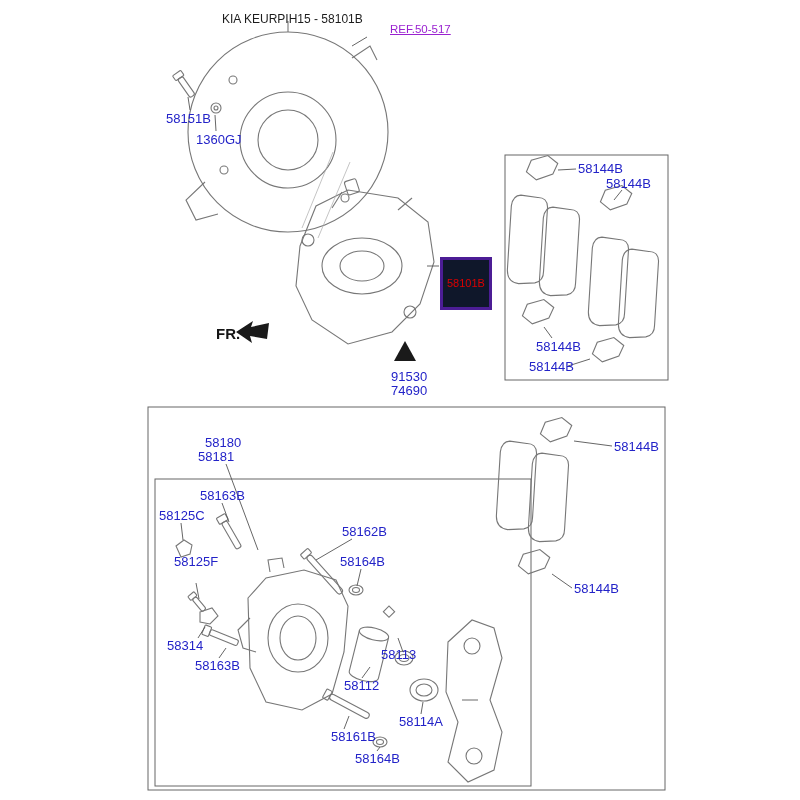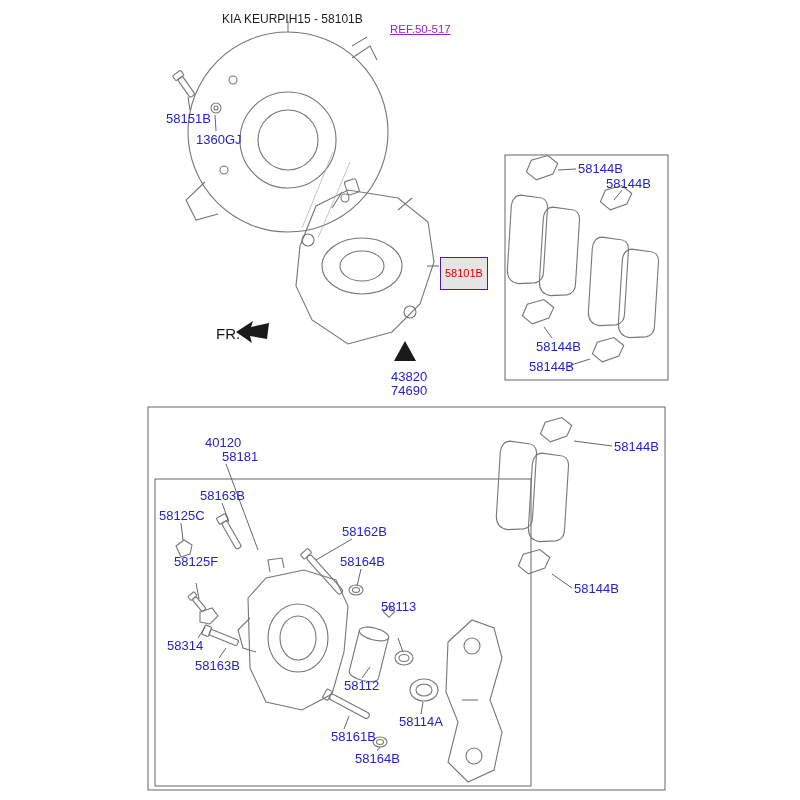--- a/index.html
+++ b/index.html
@@ -3,22 +3,22 @@
 <meta charset="utf-8">
 <style>
   * { margin:0; padding:0; box-sizing:border-box; }
   html,body { width:800px; height:800px; background:#ffffff; overflow:hidden; }
   body { font-family:"Liberation Sans", sans-serif; position:relative; }
   .diagram { position:absolute; inset:0; }
   svg.art { position:absolute; left:0; top:0; }
   .lbl { position:absolute; font-size:13px; color:#2323c8; white-space:nowrap; cursor:pointer; line-height:13px; }
   .title { position:absolute; font-size:12px; color:#1c1c1c; white-space:nowrap; }
   .ref { position:absolute; font-size:11.5px; color:#9a22d0; text-decoration:underline; white-space:nowrap; cursor:pointer;padding-left:22px; }
-  .fr  { position:absolute; font-size:15px; font-weight:400; color:#151515;text-align:right; }
-  .hl  { position:absolute; font-size:11px; color:#dd0000; border:1px solid #4c1d95; padding:8px 4px; line-height:15px; cursor:pointer; background:#e5e5e5; }
+  .fr  { position:absolute; font-size:15px; font-weight:700; color:#151515;text-align:right; }
+  .hl  { position:absolute; font-size:11px; color:#dd0000; border:3px solid #4c1d95; padding:16px 4px; line-height:15px; cursor:pointer; background:#0f172a; }
 </style>
 </head>
 <body>
 
 <div class="diagram">
 
   <svg class="art" width="800" height="800" viewBox="0 0 800 800">
 
     <g fill="none" stroke="#666" stroke-width="1">
       <rect x="505" y="155" width="163" height="225"></rect>
@@ -185,32 +185,32 @@
   <div class="ref" style="left:368px;top:23px">REF.50-517</div>
   <div class="fr" style="left:216px;top:325px">FR.</div>
   <div class="hl" style="left:440px;top:257px">58101B</div>
 
   <div class="lbl" style="left:166px;top:112px">58151B</div>
   <div class="lbl" style="left:196px;top:133px">1360GJ</div>
   <div class="lbl" style="left:578px;top:162px">58144B</div>
   <div class="lbl" style="left:606px;top:177px">58144B</div>
   <div class="lbl" style="left:536px;top:340px">58144B</div>
   <div class="lbl" style="left:529px;top:360px">58144B</div>
-  <div class="lbl" style="left:391px;top:370px">43820</div>
+  <div class="lbl" style="left:391px;top:370px">91530</div>
   <div class="lbl" style="left:391px;top:384px">74690</div>
-  <div class="lbl" style="left:205px;top:436px">40120</div>
-  <div class="lbl" style="left:222px;top:450px">58181</div>
+  <div class="lbl" style="left:205px;top:436px">58180</div>
+  <div class="lbl" style="left:198px;top:450px">58181</div>
   <div class="lbl" style="left:200px;top:489px">58163B</div>
   <div class="lbl" style="left:159px;top:509px">58125C</div>
   <div class="lbl" style="left:342px;top:525px">58162B</div>
   <div class="lbl" style="left:340px;top:555px">58164B</div>
   <div class="lbl" style="left:174px;top:555px">58125F</div>
   <div class="lbl" style="left:167px;top:639px">58314</div>
   <div class="lbl" style="left:195px;top:659px">58163B</div>
-  <div class="lbl" style="left:381px;top:600px">58113</div>
+  <div class="lbl" style="left:381px;top:648px">58113</div>
   <div class="lbl" style="left:344px;top:679px">58112</div>
   <div class="lbl" style="left:331px;top:730px">58161B</div>
   <div class="lbl" style="left:399px;top:715px">58114A</div>
   <div class="lbl" style="left:355px;top:752px">58164B</div>
   <div class="lbl" style="left:614px;top:440px">58144B</div>
   <div class="lbl" style="left:574px;top:582px">58144B</div>
 
 </div>
 
 </body></html>

